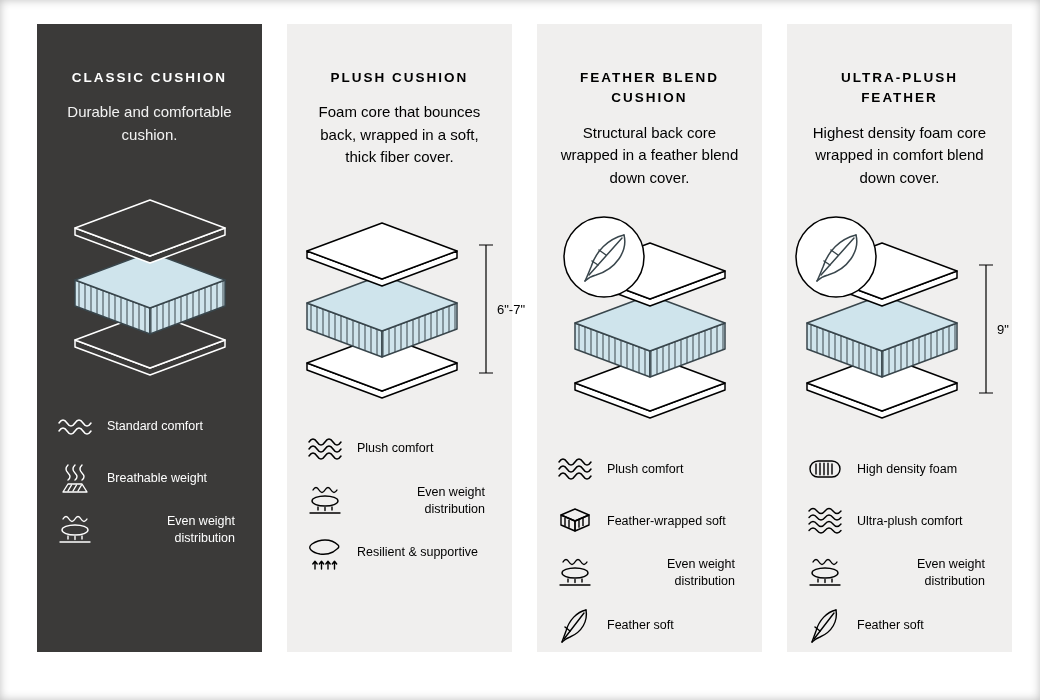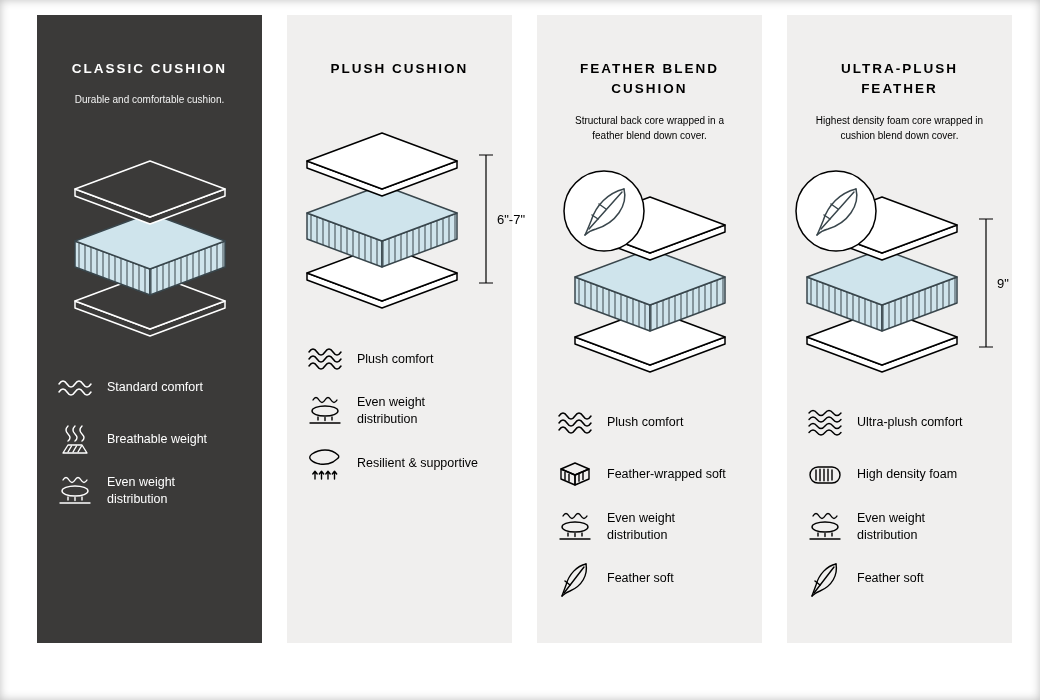--- a/index.html
+++ b/index.html
@@ -1,42 +1,42 @@
 <!DOCTYPE html>
 <html><head>
 <meta charset="utf-8">
 <style>
   html,body{margin:0;padding:0;background:#ffffff;}
   .page{
     width:1040px;height:700px;box-sizing:border-box;
-    padding:15px 37px;display:flex;gap:25px;
+    padding:24px 37px;display:flex;gap:25px;
     background:#ffffff;
     box-shadow: inset 0 0 10px rgba(0,0,0,.25);
     font-family:"Liberation Sans","DejaVu Sans",sans-serif;
   }
   .card{
     flex:0 0 225px;box-sizing:border-box;height:628px;
     background:#f0efee;color:#000000;
     --face:#ffffff;
     padding:0 16px;display:flex;flex-direction:column;align-items:center;
   }
   .card.dark{background:#3b3a39;color:#ffffff;--face:#3b3a39;}
   .card-title{
     margin:44px 0 0;font-size:13.5px;font-weight:700;letter-spacing:2px;
     text-align:center;line-height:1.5;max-width:180px;
   }
   .card-desc{
-    margin:13px 0 0;font-size:10px;line-height:1.5;text-align:center;
+    margin:13px 0 0;font-size:15px;line-height:1.5;text-align:center;
     max-width:178px;
   }
   .card.dark .card-desc{color:#f2f2f2;}
   .diagram{margin:34px -14px 0;display:flex;justify-content:center;}
   svg{overflow:visible;display:block;}
   .dim-label{font:13px "Liberation Sans","DejaVu Sans",sans-serif;fill:currentColor;}
-  .features{list-style:none;margin:26px 0 0;padding:0;width:100%;}
+  .features{list-style:none;margin:26px 0 0;padding:0;width:100%;text-align:right;}
   .feature{display:flex;align-items:center;gap:12px;min-height:40px;margin:0 0 12px;padding:0 2px;}
   .feat-icon{flex:0 0 40px;width:40px;height:40px;color:inherit;}
   .feat-label{font-size:12.5px;line-height:1.35;max-width:128px;}
   .hidden-defs{position:absolute;width:0;height:0;overflow:hidden;}
 </style>
 </head>
 <body>
 
 <svg class="hidden-defs" aria-hidden="true">
   <defs>
@@ -197,20 +197,21 @@
         <svg class="feat-icon" viewBox="0 0 40 40">
             <use href="#even-weight-icon"></use>
           </svg>
         <span class="feat-label">Even weight distribution</span>
       </li>
     </ul>
   </section>
 
   <section class="card light">
     <h2 class="card-title">PLUSH CUSHION</h2>
+    <p class="card-desc">Foam core that bounces back, wrapped in a soft, thick fiber cover.</p>
     <div class="diagram">
       <svg viewBox="0 0 220 200" width="220" height="200" aria-hidden="true">
         <use href="#cushion" transform="translate(12,8)"></use>
         <g fill="none" stroke="currentColor" stroke-width="1.2">
           <path d="M196 42 V170 M189 42 H203 M189 170 H203"></path>
         </g>
         <text class="dim-label" x="207" y="111">6"-7"</text>
       </svg>
     </div>
     <ul class="features">
@@ -267,43 +268,43 @@
         <svg class="feat-icon" viewBox="0 0 40 40">
             <use href="#feather-icon"></use>
           </svg>
         <span class="feat-label">Feather soft</span>
       </li>
     </ul>
   </section>
 
   <section class="card light">
     <h2 class="card-title">ULTRA-PLUSH FEATHER</h2>
-    <p class="card-desc">Highest density foam core wrapped in cushion blend down cover.</p>
+    <p class="card-desc">Highest density foam core wrapped in comfort blend down cover.</p>
     <div class="diagram">
       <svg viewBox="0 0 220 200" width="220" height="200" aria-hidden="true">
         <use href="#cushion" transform="translate(12,8)"></use>
         <use href="#feather-badge" transform="translate(46,34)"></use>
         <g fill="none" stroke="currentColor" stroke-width="1.2">
           <path d="M196 42 V170 M189 42 H203 M189 170 H203"></path>
         </g>
         <text class="dim-label" x="207" y="111">9"</text>
       </svg>
     </div>
     <ul class="features">
       <li class="feature">
         <svg class="feat-icon" viewBox="0 0 40 40">
+            <use href="#density-foam-icon"></use>
+          </svg>
+        <span class="feat-label">High density foam</span>
+      </li>
+      <li class="feature">
+        <svg class="feat-icon" viewBox="0 0 40 40">
             <use href="#waves4-icon"></use>
           </svg>
         <span class="feat-label">Ultra-plush comfort</span>
-      </li>
-      <li class="feature">
-        <svg class="feat-icon" viewBox="0 0 40 40">
-            <use href="#density-foam-icon"></use>
-          </svg>
-        <span class="feat-label">High density foam</span>
       </li>
       <li class="feature">
         <svg class="feat-icon" viewBox="0 0 40 40">
             <use href="#even-weight-icon"></use>
           </svg>
         <span class="feat-label">Even weight distribution</span>
       </li>
       <li class="feature">
         <svg class="feat-icon" viewBox="0 0 40 40">
             <use href="#feather-icon"></use>

